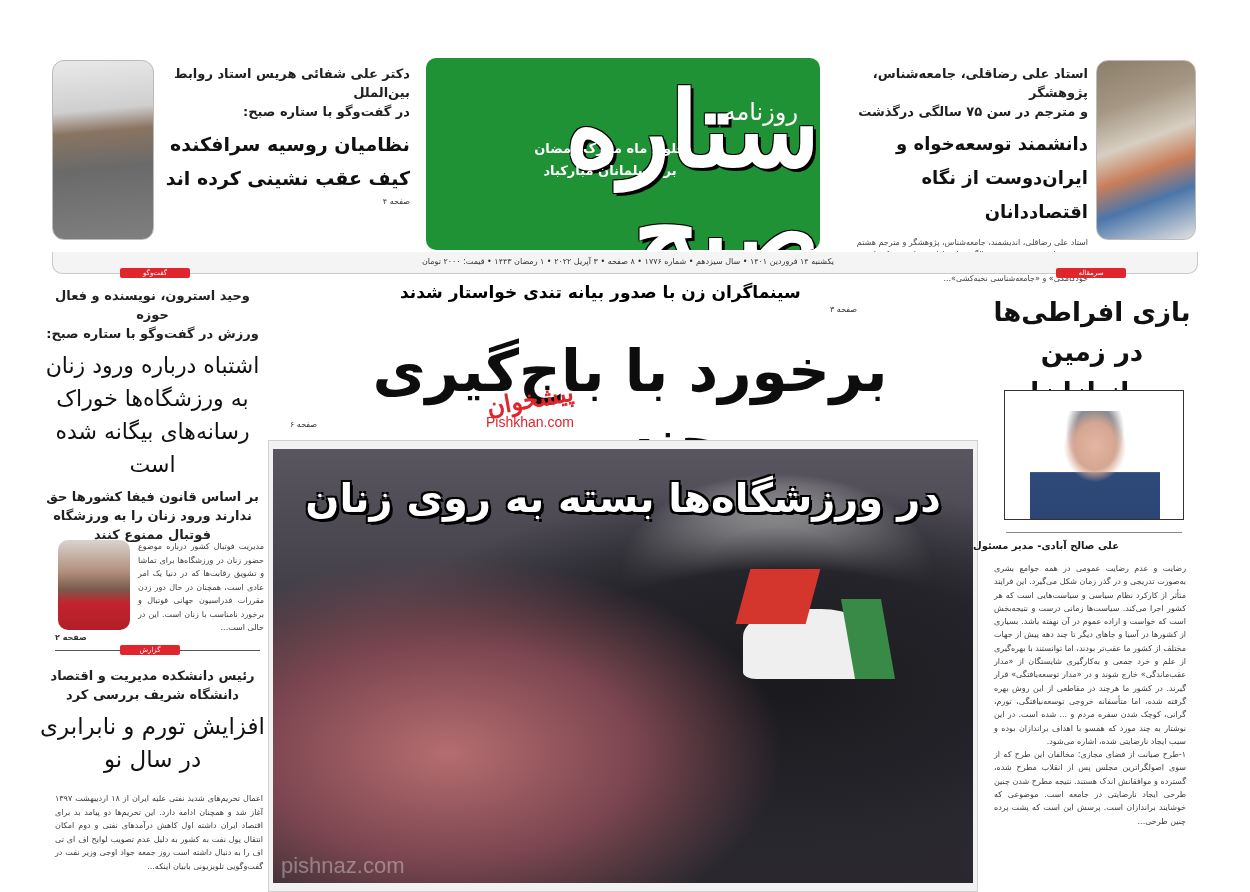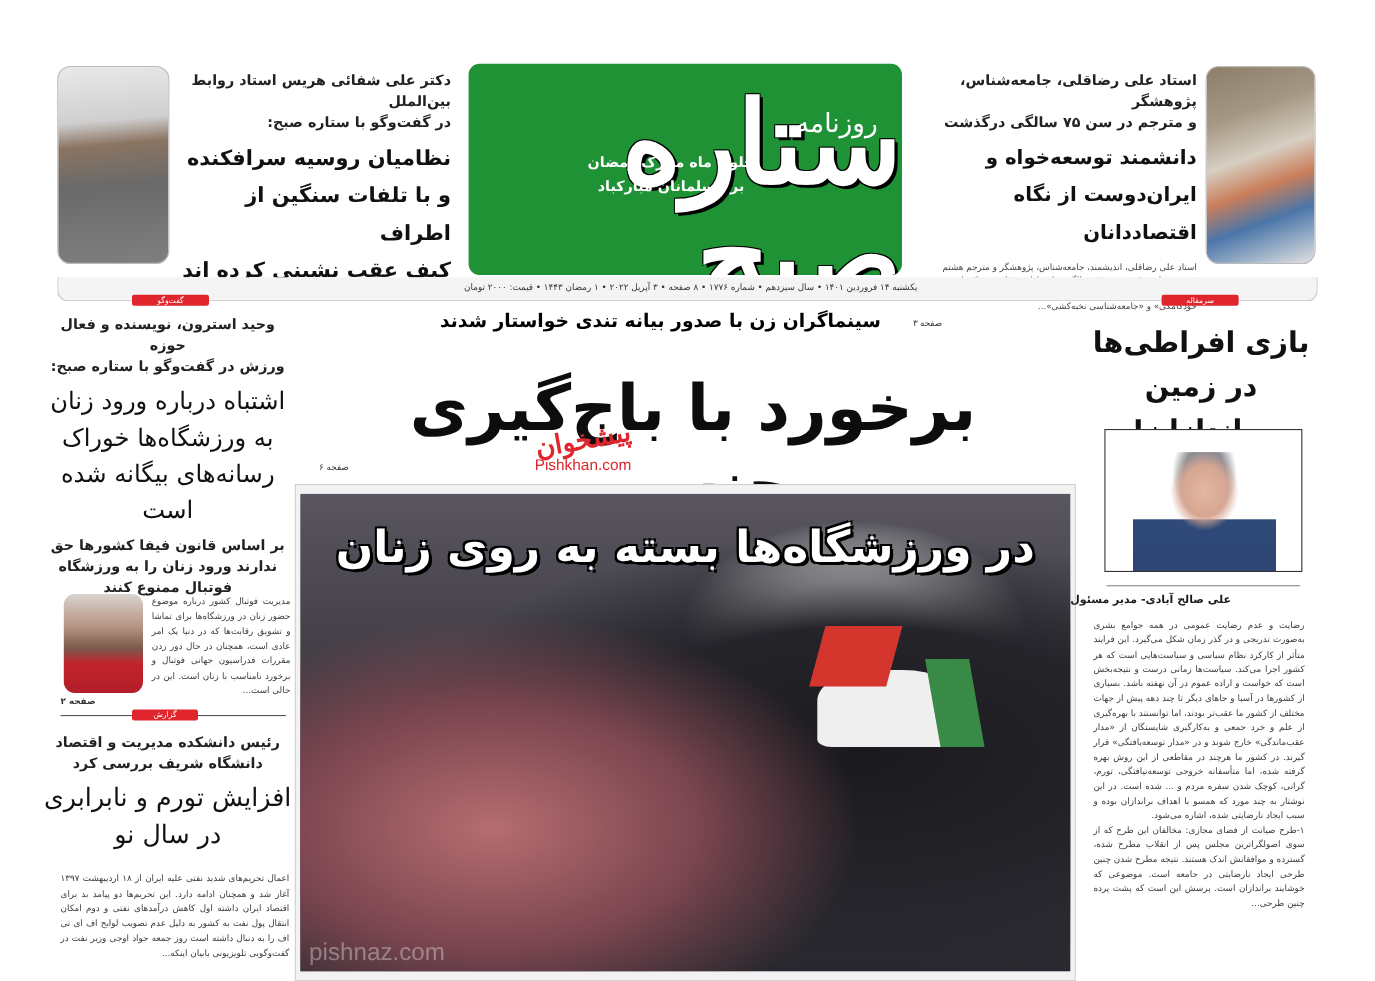--- a/index.html
+++ b/index.html
@@ -89,38 +89,37 @@
 </head>
 <body>
 
 <div class="photo photo-right"></div>
 <div class="abs" style="left:830px; top:64px; width:258px; text-align:right;">
   <div class="kicker">استاد علی رضاقلی، جامعه‌شناس، پژوهشگر</div>
   <div class="kicker">و مترجم در سن ۷۵ سالگی درگذشت</div>
   <div class="headline-lg" style="font-size:18px; line-height:34px; margin-top:6px;">دانشمند توسعه‌خواه و</div>
   <div class="headline-lg" style="font-size:18px; line-height:34px;">ایران‌دوست از نگاه اقتصاددانان</div>
   <div class="smalltext" style="margin-top:8px;">استاد علی رضاقلی، اندیشمند، جامعه‌شناس، پژوهشگر و مترجم هشتم فروردین‌ماه ۱۴۰۱ در سن ۷۵ سالگی براثر ناراحتی قلبی در یکی از بیمارستان‌های تهران درگذشت. از این پژوهشگر کتاب‌های «جامعه‌شناسی خودکامگی» و «جامعه‌شناسی نخبه‌کشی»...</div>
-  <div class="pageref" style="text-align:left; margin-top:4px;font-family:Liberation Serif, serif;">صفحه ۳</div>
+  <div class="pageref" style="text-align:left; margin-top:20px;">صفحه ۳</div>
 </div>
 
 <div class="masthead">
   <div class="logo-script">ستاره صبح</div>
   <div class="logo-daily">روزنامه</div>
   <div class="logo-greet">
     <div>حلول ماه مبارک رمضان</div>
     <div>بر مسلمانان مبارکباد</div>
   </div>
 </div>
 
 <div class="photo photo-left"></div>
 <div class="abs" style="left:162px; top:64px; width:248px; text-align:right;">
   <div class="kicker">دکتر علی شفائی هریس استاد روابط بین‌الملل</div>
   <div class="kicker">در گفت‌وگو با ستاره صبح:</div>
   <div class="headline-lg" style="font-size:19px; line-height:34px; margin-top:6px;">نظامیان روسیه سرافکنده</div>
-  <div class="headline-lg" style="font-size:19px; line-height:34px;">و با تلفات سنگین از اطراف</div>
   <div class="headline-lg" style="font-size:19px; line-height:34px;">کیف عقب نشینی کرده اند</div>
   <div class="pageref" style="text-align:right; margin-top:2px;">صفحه ۴</div>
 </div>
 
 <div class="datebar">
   <span class="date-inner">یکشنبه ۱۴ فروردین ۱۴۰۱ • سال سیزدهم • شماره ۱۷۷۶ • ۸ صفحه • ۳ آپریل ۲۰۲۲ • ۱ رمضان ۱۴۴۳ • قیمت: ۲۰۰۰ تومان</span>
 </div>
 
 <div class="redtag" style="left:120px; top:268px; width:70px;">گفت‌وگو</div>
 <div class="redtag" style="left:1056px; top:268px; width:70px;">سرمقاله</div>

